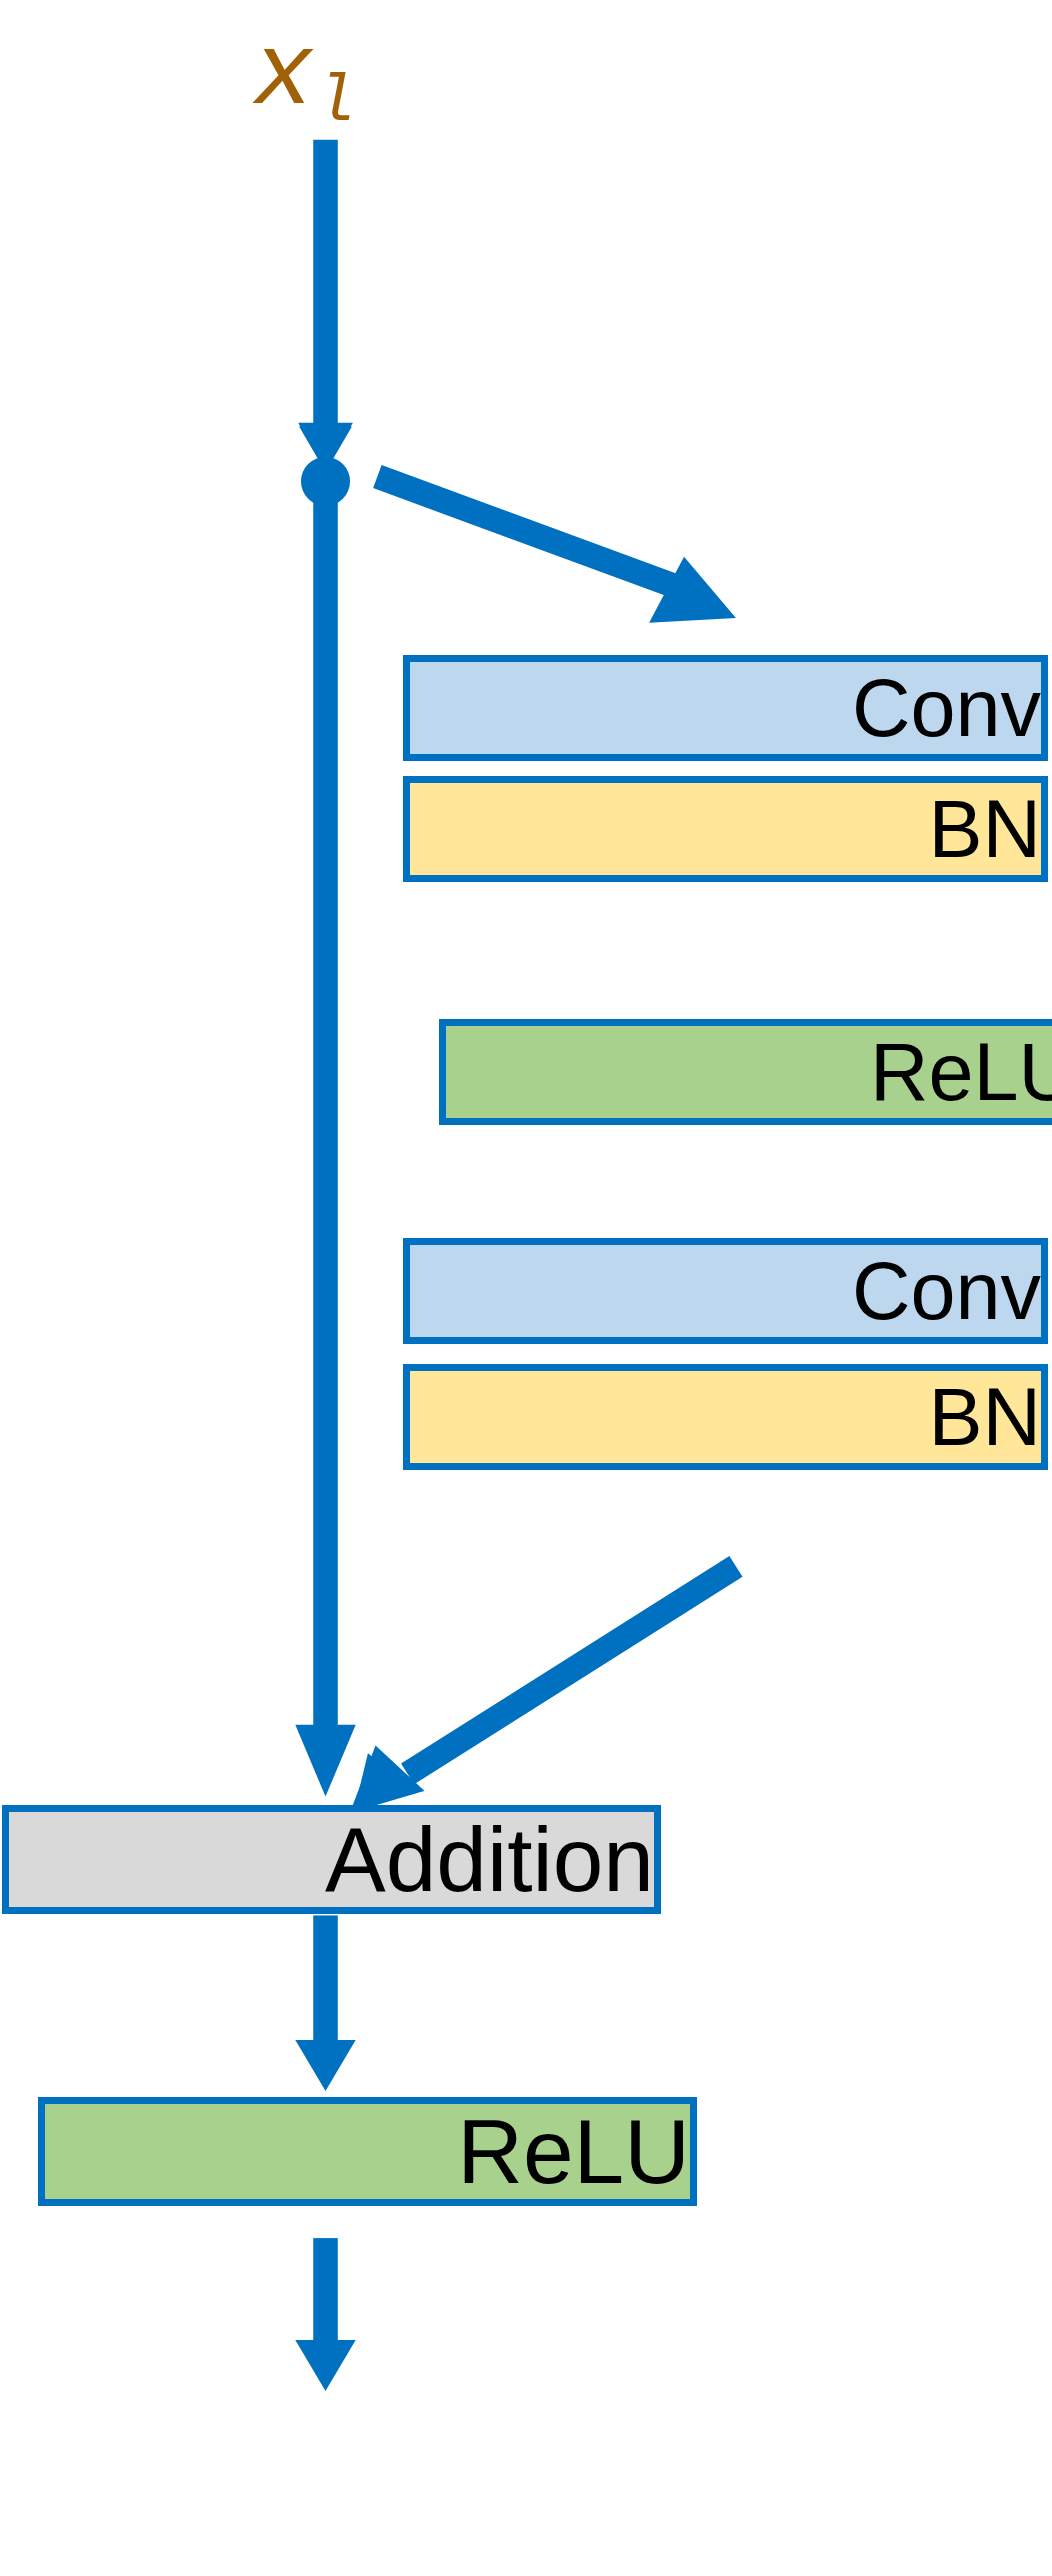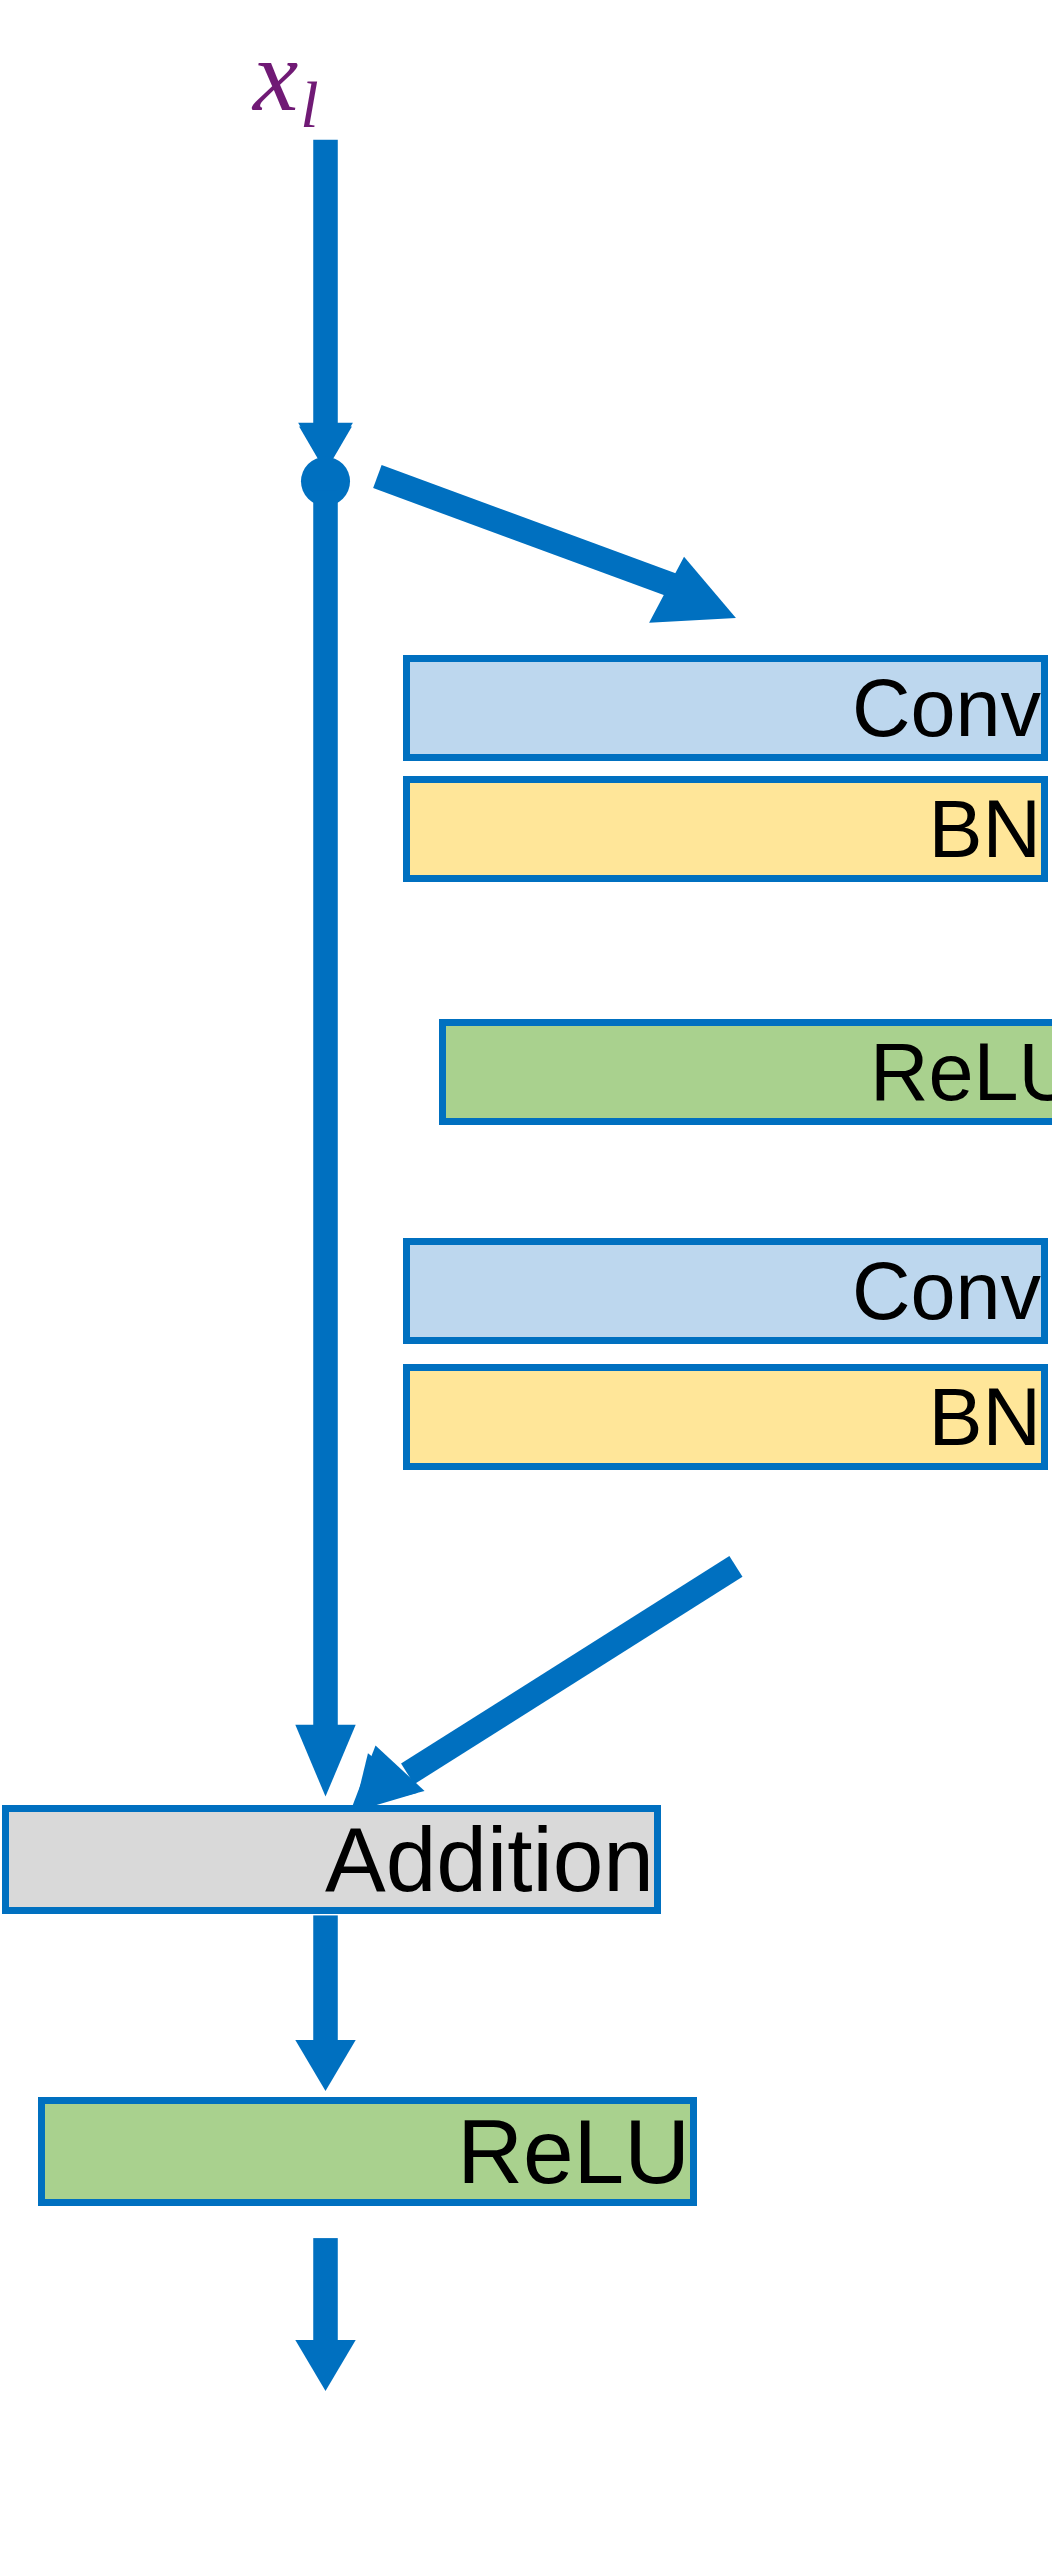--- a/index.html
+++ b/index.html
@@ -12,23 +12,23 @@
   }
   #canvas {
     position: relative;
     width: 1052px;
     height: 2576px;
     background: #ffffff;
     overflow: hidden;
   }
   .math-label {
     position: absolute;
-    font-family: Liberation Serif, serif;
+    font-family: Liberation Mono, monospace;
     font-style: italic;
-    color: #701a75;
+    color: #a16207;
     white-space: nowrap;
     line-height: 1;
     user-select: none;
   }
   .math-label .base {
     font-size: 102px;
     font-style: italic;
   }
   .math-label .sub {
     font-size: 66px;

